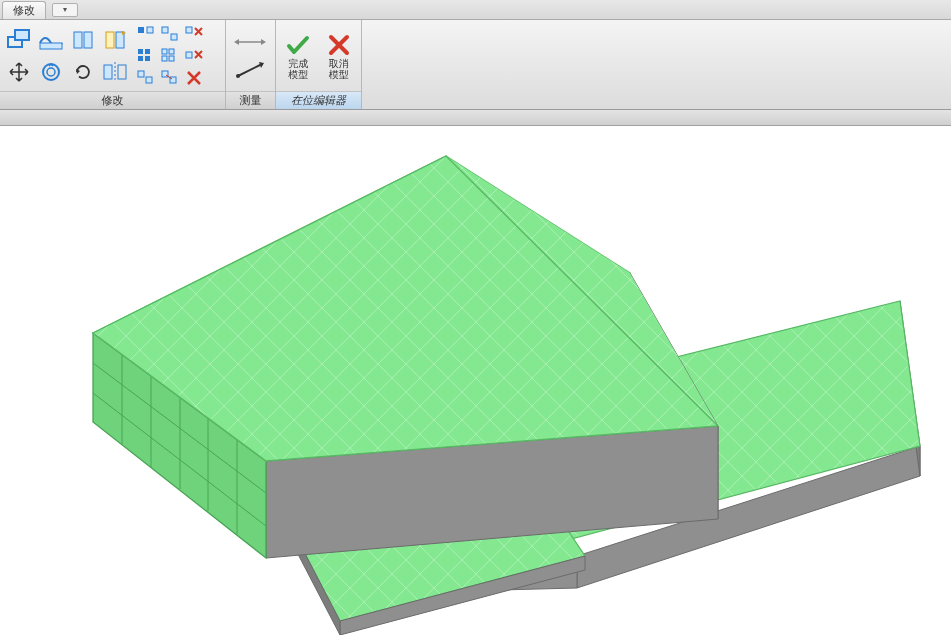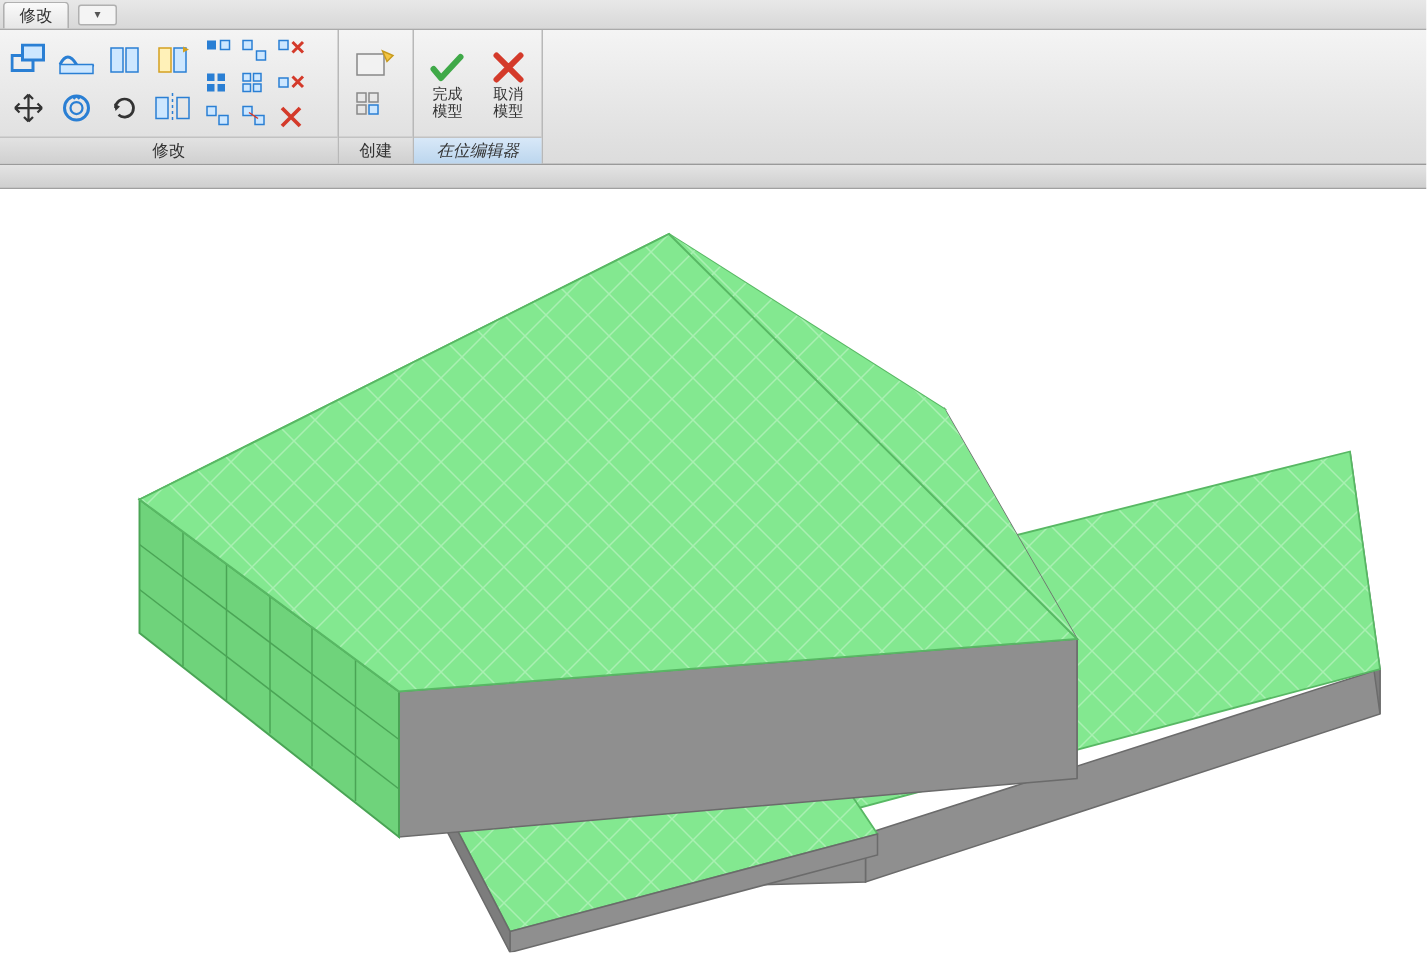--- a/index.html
+++ b/index.html
@@ -166,42 +166,42 @@
               <svg width="16" height="16">
                 <path d="M2 2l12 12M14 2L2 14" stroke="#d43a2a" stroke-width="2.5"></path>
               </svg>
             </div>
         </div>
       </div>
     </div>
     <div class="panel-label">修改</div>
   </div>
 
-
   <div class="panel" style="width:50px">
     <div class="panel-body">
       <div class="vcol">
         <div class="ico-btn" style="width:40px;height:26px">
-            <svg width="30" height="22">
-              <rect x="3" y="5" width="18" height="14" fill="#f2f2f2" stroke="#888"></rect>
-              <polygon points="20,3 27,6 23,10" fill="#f4c542" stroke="#c79a1e"></polygon>
+            <svg width="36" height="20">
+              <line x1="4" y1="10" x2="32" y2="10" stroke="#888" stroke-width="1.5"></line>
+              <polygon points="2,10 7,7 7,13" fill="#888"></polygon>
+              <polygon points="34,10 29,7 29,13" fill="#888"></polygon>
             </svg>
           </div>
         <div class="ico-btn" style="width:40px;height:26px">
-            <svg width="30" height="22">
-              <rect x="3" y="3" width="6" height="6" fill="none" stroke="#888"></rect>
-              <rect x="11" y="3" width="6" height="6" fill="none" stroke="#888"></rect>
-              <rect x="3" y="11" width="6" height="6" fill="none" stroke="#888"></rect>
-              <rect x="11" y="11" width="6" height="6" fill="#cde7ff" stroke="#2a7fd4"></rect>
+            <svg width="36" height="20">
+              <line x1="6" y1="16" x2="30" y2="4" stroke="#333" stroke-width="2"></line>
+              <polygon points="32,3 27,2 29,8" fill="#333"></polygon>
+              <circle cx="6" cy="16" r="2" fill="#333"></circle>
             </svg>
           </div>
       </div>
     </div>
-    <div class="panel-label">创建</div>
-  </div>
+    <div class="panel-label">测量</div>
+  </div>
+
 
   <div class="panel active" style="width:86px">
     <div class="panel-body" style="gap:4px">
       <div class="vbtn">
         <svg width="24" height="22">
             <path d="M3 12l5 6L21 4" fill="none" stroke="#3fa948" stroke-width="4" stroke-linecap="round" stroke-linejoin="round"></path>
           </svg>
         <div class="vbtn-label">
           <span>完成</span><br><span>模型</span>
         </div>

